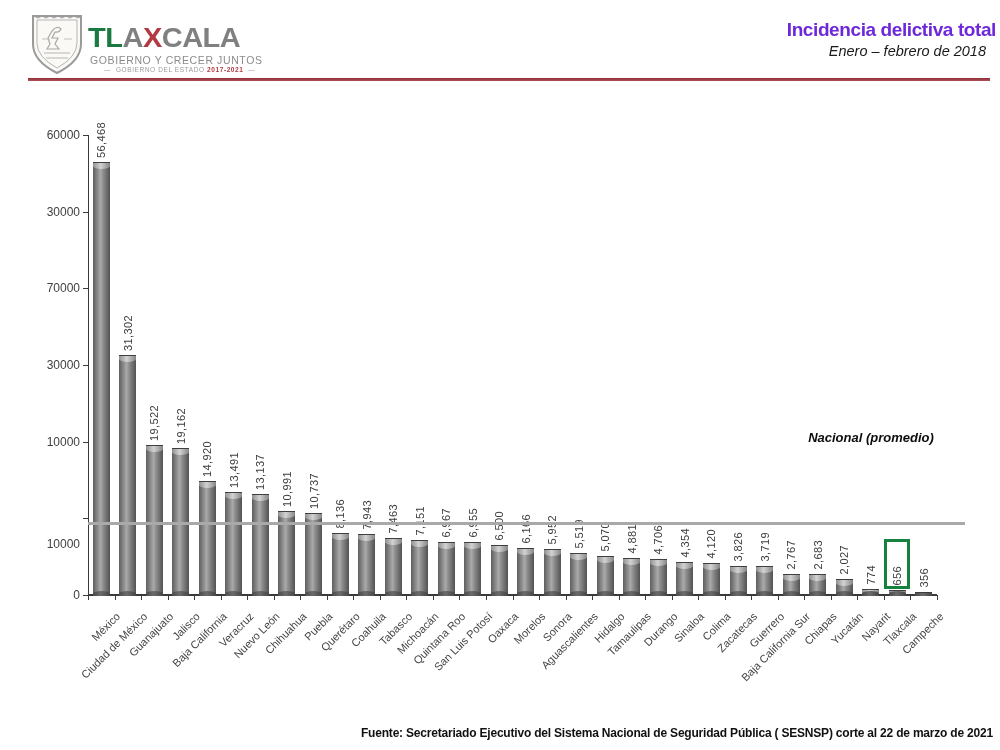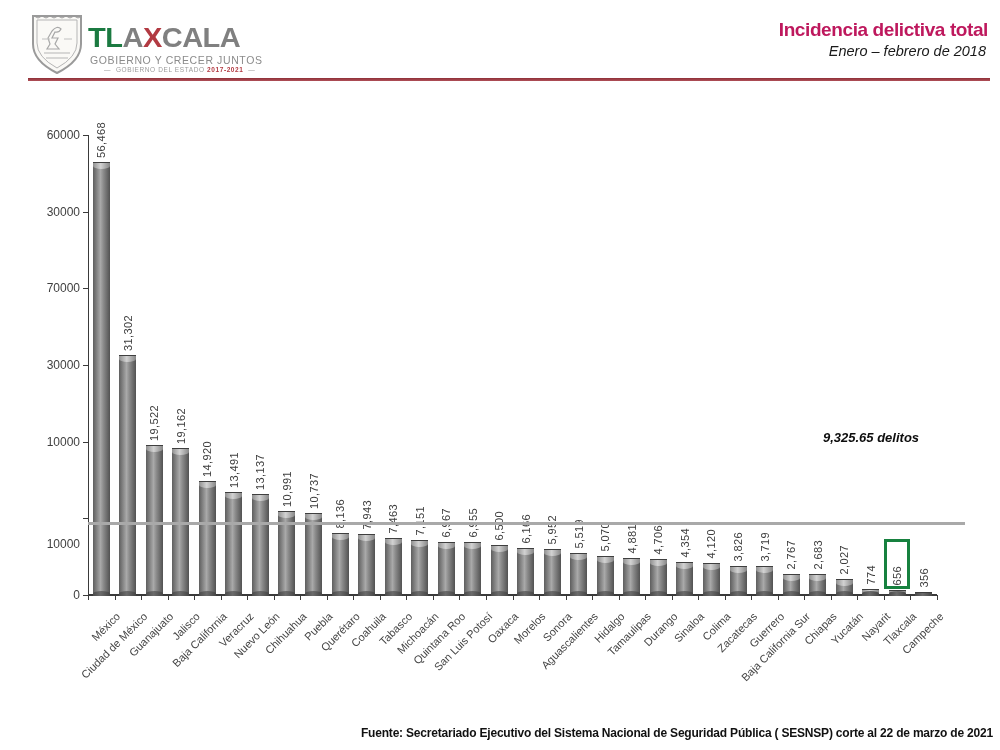--- a/index.html
+++ b/index.html
@@ -12,22 +12,22 @@
             letter-spacing:-0.5px;white-space:nowrap;transform:scaleY(0.97);}
   .wm-green{color:#1b7a41;} .wm-gray{color:#808080;} .wm-red{color:#b23a42;}
   .tagline{position:absolute;left:90px;top:54px;font-size:10.5px;letter-spacing:0.6px;
            color:#8b8b8b;white-space:nowrap;}
   .subtag{position:absolute;left:104px;top:66px;font-size:6.5px;letter-spacing:0.6px;
           color:#9b9b9b;white-space:nowrap;}
   .subtag .years{color:#b23a42;font-weight:bold;}
   .subtag .dash{color:#9b9b9b;}
   .header-rule{position:absolute;left:28px;top:78px;width:962px;height:3px;
                background:linear-gradient(180deg,#8e2f37,#b05058);}
-  .page-title{position:absolute;top:19px;right:12px;font-size:19px;font-weight:bold;
-              color:#be185d;letter-spacing:-0.4px;white-space:nowrap;}
+  .page-title{position:absolute;top:19px;right:4px;font-size:19px;font-weight:bold;
+              color:#6d28d9;letter-spacing:-0.4px;white-space:nowrap;}
   .page-subtitle{position:absolute;top:43px;right:14px;font-size:14.5px;font-style:italic;
                  color:#1a1a1a;white-space:nowrap;}
 
   
   #chart{position:absolute;inset:0;}
   .yaxis{position:absolute;width:1px;background:#3a3a3a;}
   .xaxis{position:absolute;height:2px;background:#3a3a3a;}
   .ytick{position:absolute;width:5px;height:1px;background:#3a3a3a;}
   .xtick{position:absolute;width:1px;height:5px;background:#3a3a3a;}
   .ylab{position:absolute;width:60px;text-align:right;font-size:12px;color:#3f3f3f;}
@@ -217,17 +217,17 @@
       <div class="bar" style="left: 915.234px; top: 592px; width: 17px; height: 3px;"></div>
       <div class="vlabel" style="left: 916.734px; bottom: 162px;">356</div>
       <div class="xtick" style="left: 910.469px; top: 595px;"></div>
       <div class="xlabel" style="right: 63.2656px; top: 610px;">Campeche</div>
       <div class="xtick" style="left: 937px; top: 595px;"></div>
       <div class="avgline" style="left: 88px; width: 877px; top: 522.003px; background: rgb(169, 169, 169);"></div>
       <div class="hl-box" style="left: 884.203px; top: 539px; width: 20px; height: 44px; border-color: rgb(23, 129, 63);"></div>
     </div>
 
   <div class="annotation">
-    <div>9,325.65 delitos</div>
+    <div>Nacional (promedio)</div>
   </div>
 
   <div class="footer">Fuente: Secretariado Ejecutivo del Sistema Nacional de Seguridad Pública ( SESNSP) corte al 22 de marzo de 2021</div>
 </div>
 
 </body></html>

